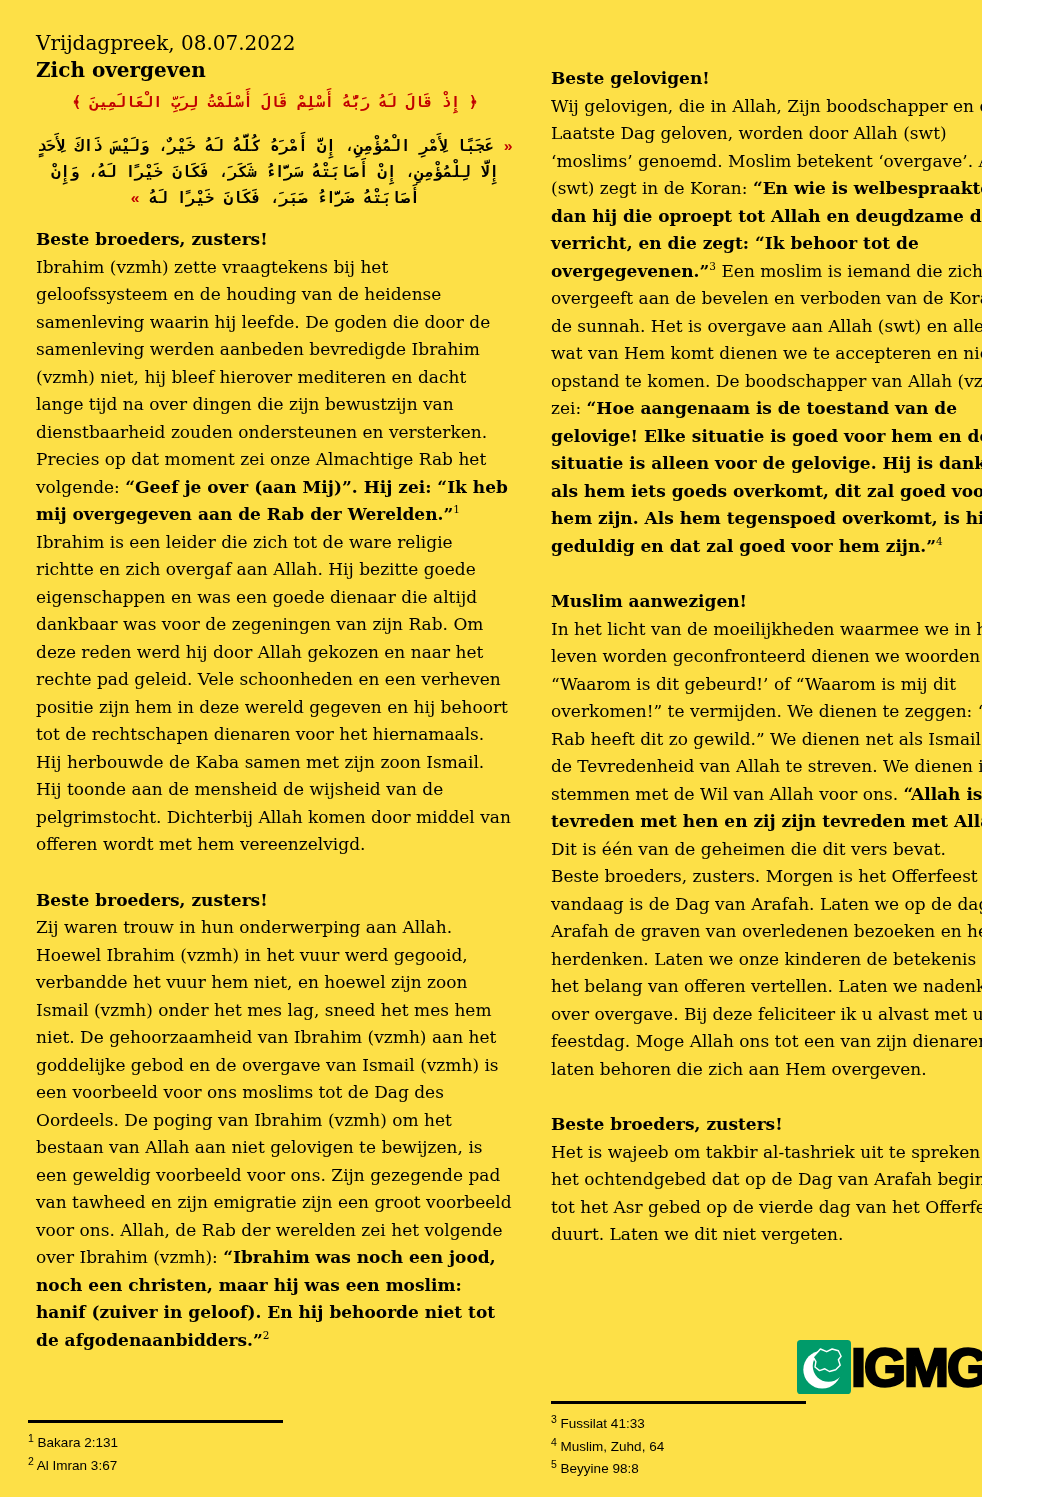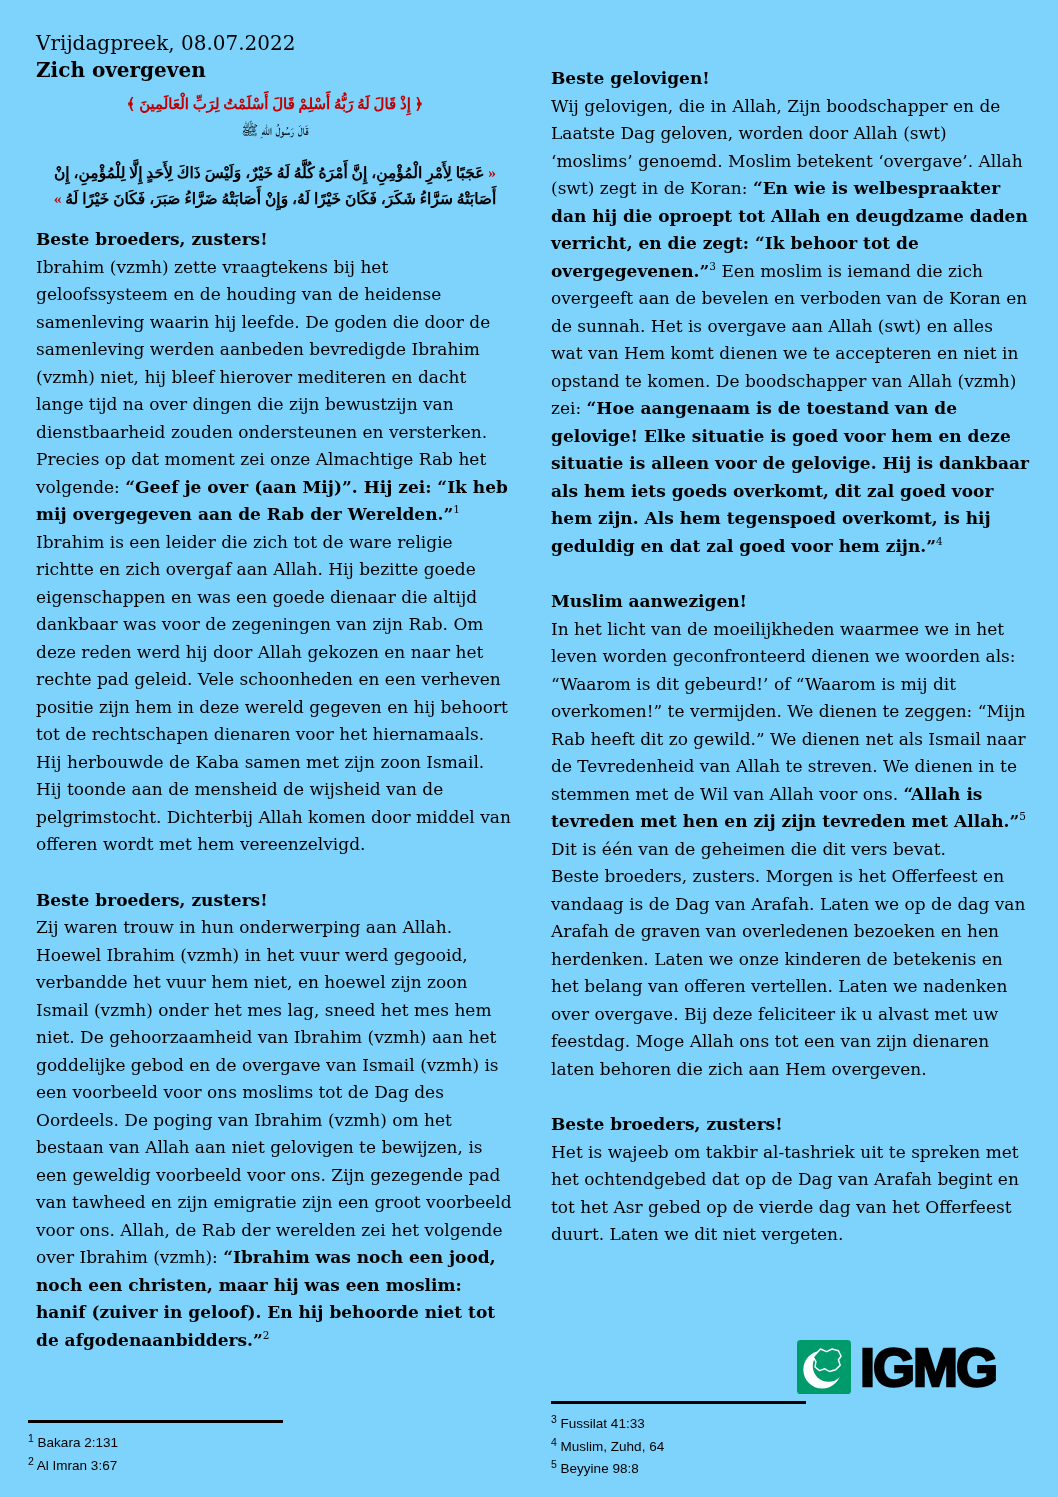--- a/index.html
+++ b/index.html
@@ -1,64 +1,63 @@
 <!DOCTYPE html>
 <html lang="nl" style="--arabic-red: #c00000; --logo-green: #009b6a;"><head>
 <meta charset="utf-8">
 <style>
   html,body { margin:0; padding:0; background:#ffffff; }
   .page {
-    position:relative; width:1058px; height:1497px; background:#7dd3fc;
+    position:relative; width:982px; height:1497px; background:#fde047;
     font-family:"DejaVu Serif", serif; color:#000; overflow:hidden;
   }
   .col { position:absolute; width:478px; font-size:17px; line-height:27.5px; text-align:left; }
   .col-left  { left:36px;  top:30px; }
   .col-right { left:551px; top:57px; }
 
   .date-line { font-size:20px; line-height:27px; }
   .doc-title { font-size:20px; line-height:27px; font-weight:bold; }
 
-  .arabic { direction:rtl; text-align:center; font-family:Liberation Serif, serif; margin-top:6px; }
+  .arabic { direction:rtl; text-align:center; font-family:Liberation Mono, monospace; margin-top:6px; }
   .arabic .verse  { color:var(--arabic-red,#c00000); font-size:15px; line-height:28px; font-weight:bold; }
   .arabic .rasul  { color:#000; font-size:14px; line-height:26px; }
   .arabic .hadith { color:#000; font-size:15.5px; line-height:26px; font-weight:bold; margin-top:16px; }
   .arabic .gmark  { color:var(--arabic-red,#c00000); }
 
   .section { margin-top:28px; }
   .section.first { margin-top:14px; }
   .section.top { margin-top:8px; }
   .sec-h { font-weight:bold; }
   .col p { margin:0; }
   .b { font-weight:bold; }
   .col sup, .fn sup { font-size:10.5px; line-height:0; vertical-align:super; }
 
   .footnotes { position:absolute; font-size:13.5px; line-height:22.5px; font-family:Liberation Sans, sans-serif; }
   .fn-left  { left:28px;  top:1420px; width:478px; }
   .fn-right { left:551px; top:1401px; width:478px; }
   .fn-rule { width:255px; height:3px; background:#000; margin-bottom:9px; }
   .fn { white-space:nowrap; }
 
-  .logo { position:absolute; left:797px; top:1340px; display:flex; align-items:center; gap:9px; }
+  .logo { position:absolute; left:797px; top:1340px; display:flex; align-items:center; }
   .logo-text {
     font-family:"Liberation Sans", sans-serif; font-weight:bold; font-size:54px;
     letter-spacing:-2px; color:#000; -webkit-text-stroke:2.5px #000; line-height:54px;
   }
 </style>
 </head>
 <body>
 
 <div class="page">
 
   <div class="col col-left">
     <div class="date-line">Vrijdagpreek, 08.07.2022</div>
     <div class="doc-title">Zich overgeven</div>
 
     <div class="arabic">
       <div class="verse">﴿ إِذْ قَالَ لَهُ رَبُّهُ أَسْلِمْ قَالَ أَسْلَمْتُ لِرَبِّ الْعَالَمِينَ ﴾</div>
-      <div class="rasul">قَالَ رَسُولُ اللهِ ﷺ</div>
       <div class="hadith"><span class="gmark">« </span><span>عَجَبًا لِأَمْرِ الْمُؤْمِنِ، إِنَّ أَمْرَهُ كُلَّهُ لَهُ خَيْرٌ، وَلَيْسَ ذَاكَ لِأَحَدٍ إِلَّا لِلْمُؤْمِنِ، إِنْ أَصَابَتْهُ سَرَّاءُ شَكَرَ، فَكَانَ خَيْرًا لَهُ، وَإِنْ أَصَابَتْهُ ضَرَّاءُ صَبَرَ، فَكَانَ خَيْرًا لَهُ</span><span class="gmark"> »</span></div>
     </div>
 
     <div class="section first">
       <div class="sec-h">Beste broeders, zusters!</div>
       <p><span>Ibrahim (vzmh) zette vraagtekens bij het geloofssysteem en de houding van de heidense samenleving waarin hij leefde. De goden die door de samenleving werden aanbeden bevredigde Ibrahim (vzmh) niet, hij bleef hierover mediteren en dacht lange tijd na over dingen die zijn bewustzijn van dienstbaarheid zouden ondersteunen en versterken. Precies op dat moment zei onze Almachtige Rab het volgende: </span><span class="b">“Geef je over (aan Mij)”. Hij zei: “Ik heb mij overgegeven aan de Rab der Werelden.”</span><sup>1</sup></p>
       <p><span>Ibrahim is een leider die zich tot de ware religie richtte en zich overgaf aan Allah. Hij bezitte goede eigenschappen en was een goede dienaar die altijd dankbaar was voor de zegeningen van zijn Rab. Om deze reden werd hij door Allah gekozen en naar het rechte pad geleid. Vele schoonheden en een verheven positie zijn hem in deze wereld gegeven en hij behoort tot de rechtschapen dienaren voor het hiernamaals. Hij herbouwde de Kaba samen met zijn zoon Ismail. Hij toonde aan de mensheid de wijsheid van de pelgrimstocht. Dichterbij Allah komen door middel van offeren wordt met hem vereenzelvigd.</span></p>
     </div>
 
     <div class="section">

